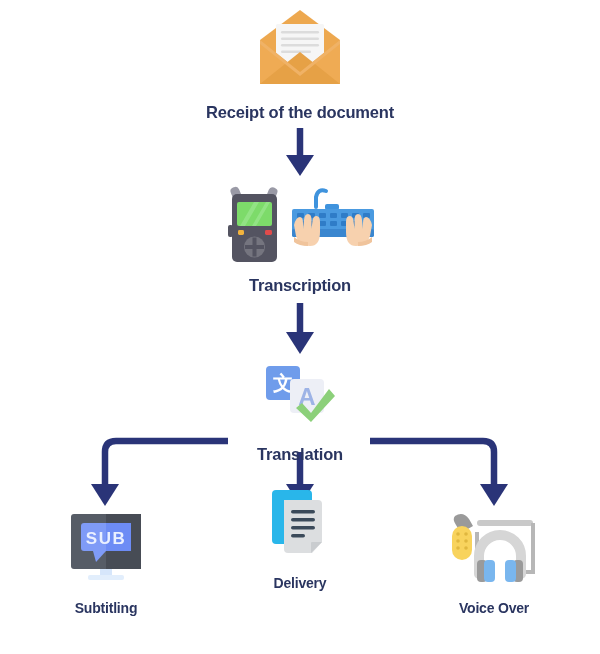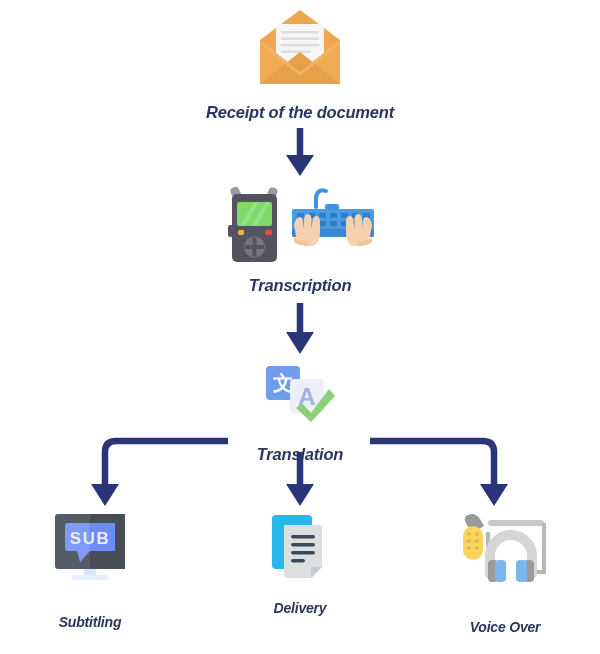--- a/index.html
+++ b/index.html
@@ -31,39 +31,38 @@
     display: block;
     line-height: 0;
   }
   .node-label {
     font-family: "Liberation Sans", sans-serif;
     font-weight: bold;
     color: #2a3560;
     letter-spacing: -0.2px;
     white-space: nowrap;
     text-align: center;
-    font-style: italic;
   }
   .lbl-lg { font-size: 16.5px; }
   .lbl-md { font-size: 14px; }
   .connectors {
     position: absolute;
     left: 0;
     top: 0;
     width: 600px;
     height: 654px;
     pointer-events: none;
   }
   
   #node-receipt   { left: 180px; top: 6px;   width: 240px; }
   #node-transcription { left: 200px; top: 185px; width: 200px; }
   #node-translation   { left: 225px; top: 363px; width: 150px; }
-  #node-subtitling    { left: 20px;  top: 510px; width: 140px; gap: 14px; }
-  #node-delivery      { left: 230px; top: 510px; width: 140px; }
-  #node-voiceover     { left: 435px; top: 510px; width: 140px; gap: 19px; }
+  #node-subtitling    { left: 36px;  top: 510px; width: 140px; }
+  #node-delivery      { left: 230px; top: 485px; width: 140px; }
+  #node-voiceover     { left: 424px; top: 510px; width: 140px; }
 
   #node-receipt .node-label       { margin-top: 11px; }
   #node-transcription .node-label { margin-top: 3px; }
   #node-translation .node-label   { margin-top: 22px; }
   #node-subtitling .node-label,
   #node-delivery .node-label,
   #node-voiceover .node-label     { margin-top: 14px; }
 </style>
 </head>
 <body>

